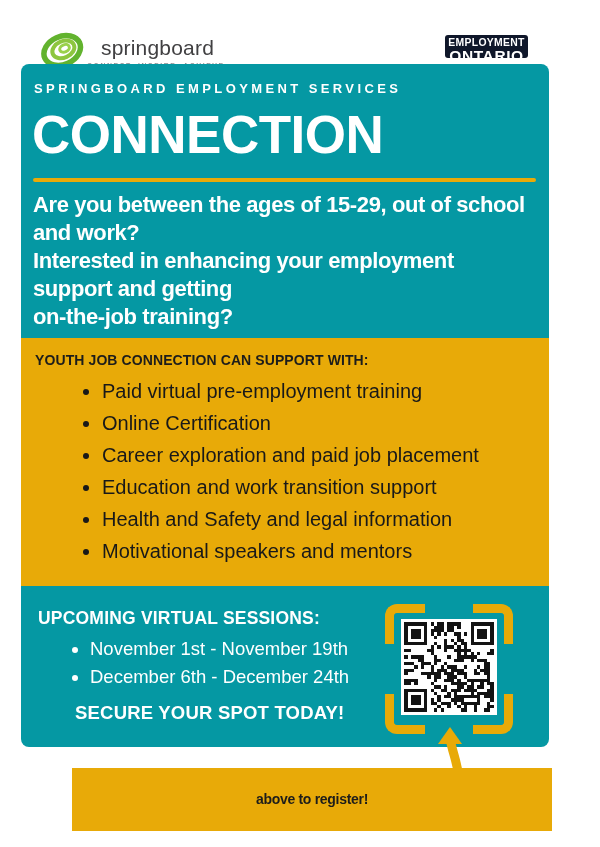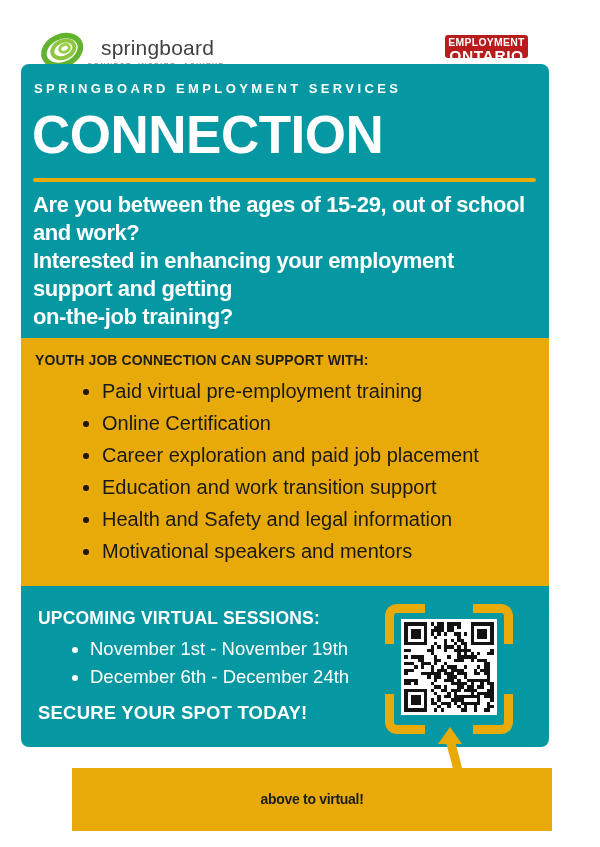--- a/index.html
+++ b/index.html
@@ -11,21 +11,21 @@
 
   
   .sb-logo { position:absolute; left:40px; top:31px; display:flex; align-items:flex-start; }
   .sb-swirl { width:44px; height:39px; }
   .sb-text { margin-left:3px; padding-top:6px; }
   .sb-name { font-size:21px; color:#414042; font-weight:500; letter-spacing:0.2px; line-height:1;text-align:center; }
   .sb-tagline { margin-top:4px; font-size:6.8px; font-weight:bold; letter-spacing:1.6px; color:#8e9093; }
 
   .eo-logo {
     position:absolute; left:445px; top:35px; width:83px; height:23px;
-    background:#b91c1c; border-radius:3px; color:#fff; text-align:center; padding-top:3px;
+    background:#0f172a; border-radius:3px; color:#fff; text-align:center; padding-top:3px;
   }
   .eo-line1 { font-size:10px; font-weight:bold; letter-spacing:0.3px; line-height:10px; transform:scaleX(1.04); }
   .eo-line2 { font-size:15.5px; font-weight:bold; letter-spacing:0.6px; line-height:15px; }
 
   
   .panel {
     position:absolute; left:21px; top:64px; width:528px; height:683px;
     background:var(--teal); border-radius:8px; overflow:hidden;
   }
   .eyebrow {
@@ -48,21 +48,21 @@
   .support ul { margin-top:7px; padding-left:67px; }
   .support li { font-size:20px; font-weight:400; line-height:32px; color:#191919; }
 
   .sessions {
     position:absolute; left:0; top:522px; width:528px; height:161px;
     background:var(--teal); color:#fff; padding:22px 0 0 17px;border-radius:25px;
   }
   .sessions h3 { font-size:17.5px; font-weight:bold; letter-spacing:0.2px; }
   .sessions ul { margin-top:6px; padding-left:52px; }
   .sessions li { font-size:18.5px; line-height:28px; font-weight:500; }
-  .cta { margin-top:11px; font-size:18.5px; font-weight:bold; letter-spacing:0.2px; }
+  .cta { margin-top:11px; font-size:18.5px; font-weight:bold; letter-spacing:0.2px;margin-left:37px; }
 
   
   .qr-frame { position:absolute; left:364px; top:540px; width:128px; height:130px; }
   .corner { position:absolute; width:40px; height:40px; }
   .corner.tl { left:0; top:0;  border-top:9px solid var(--gold); border-left:9px solid var(--gold); border-top-left-radius:12px; }
   .corner.tr { right:0; top:0; border-top:9px solid var(--gold); border-right:9px solid var(--gold); border-top-right-radius:12px; }
   .corner.bl { left:0; bottom:0; border-bottom:9px solid var(--gold); border-left:9px solid var(--gold); border-bottom-left-radius:12px; }
   .corner.br { right:0; bottom:0; border-bottom:9px solid var(--gold); border-right:9px solid var(--gold); border-bottom-right-radius:12px; }
   .qr-code { position:absolute; left:16px; top:15px; width:96px; height:96px; background:#fff; }
 
@@ -499,16 +499,16 @@
         </svg>
     </div>
   </div>
 
   <svg class="arrow-svg" viewBox="0 0 56 58">
     <path d="M 33 56 C 33 40 26 26 24 12" fill="none" stroke="#e8aa08" stroke-width="9" stroke-linecap="round"></path>
     <path d="M 24 1 L 12 18 L 36 18 Z" fill="#e8aa08"></path>
   </svg>
 
   <div class="footer-box">
-    <span>above to virtual!</span>
+    <span>above to register!</span>
   </div>
 
 </div>
 
 </body></html>

